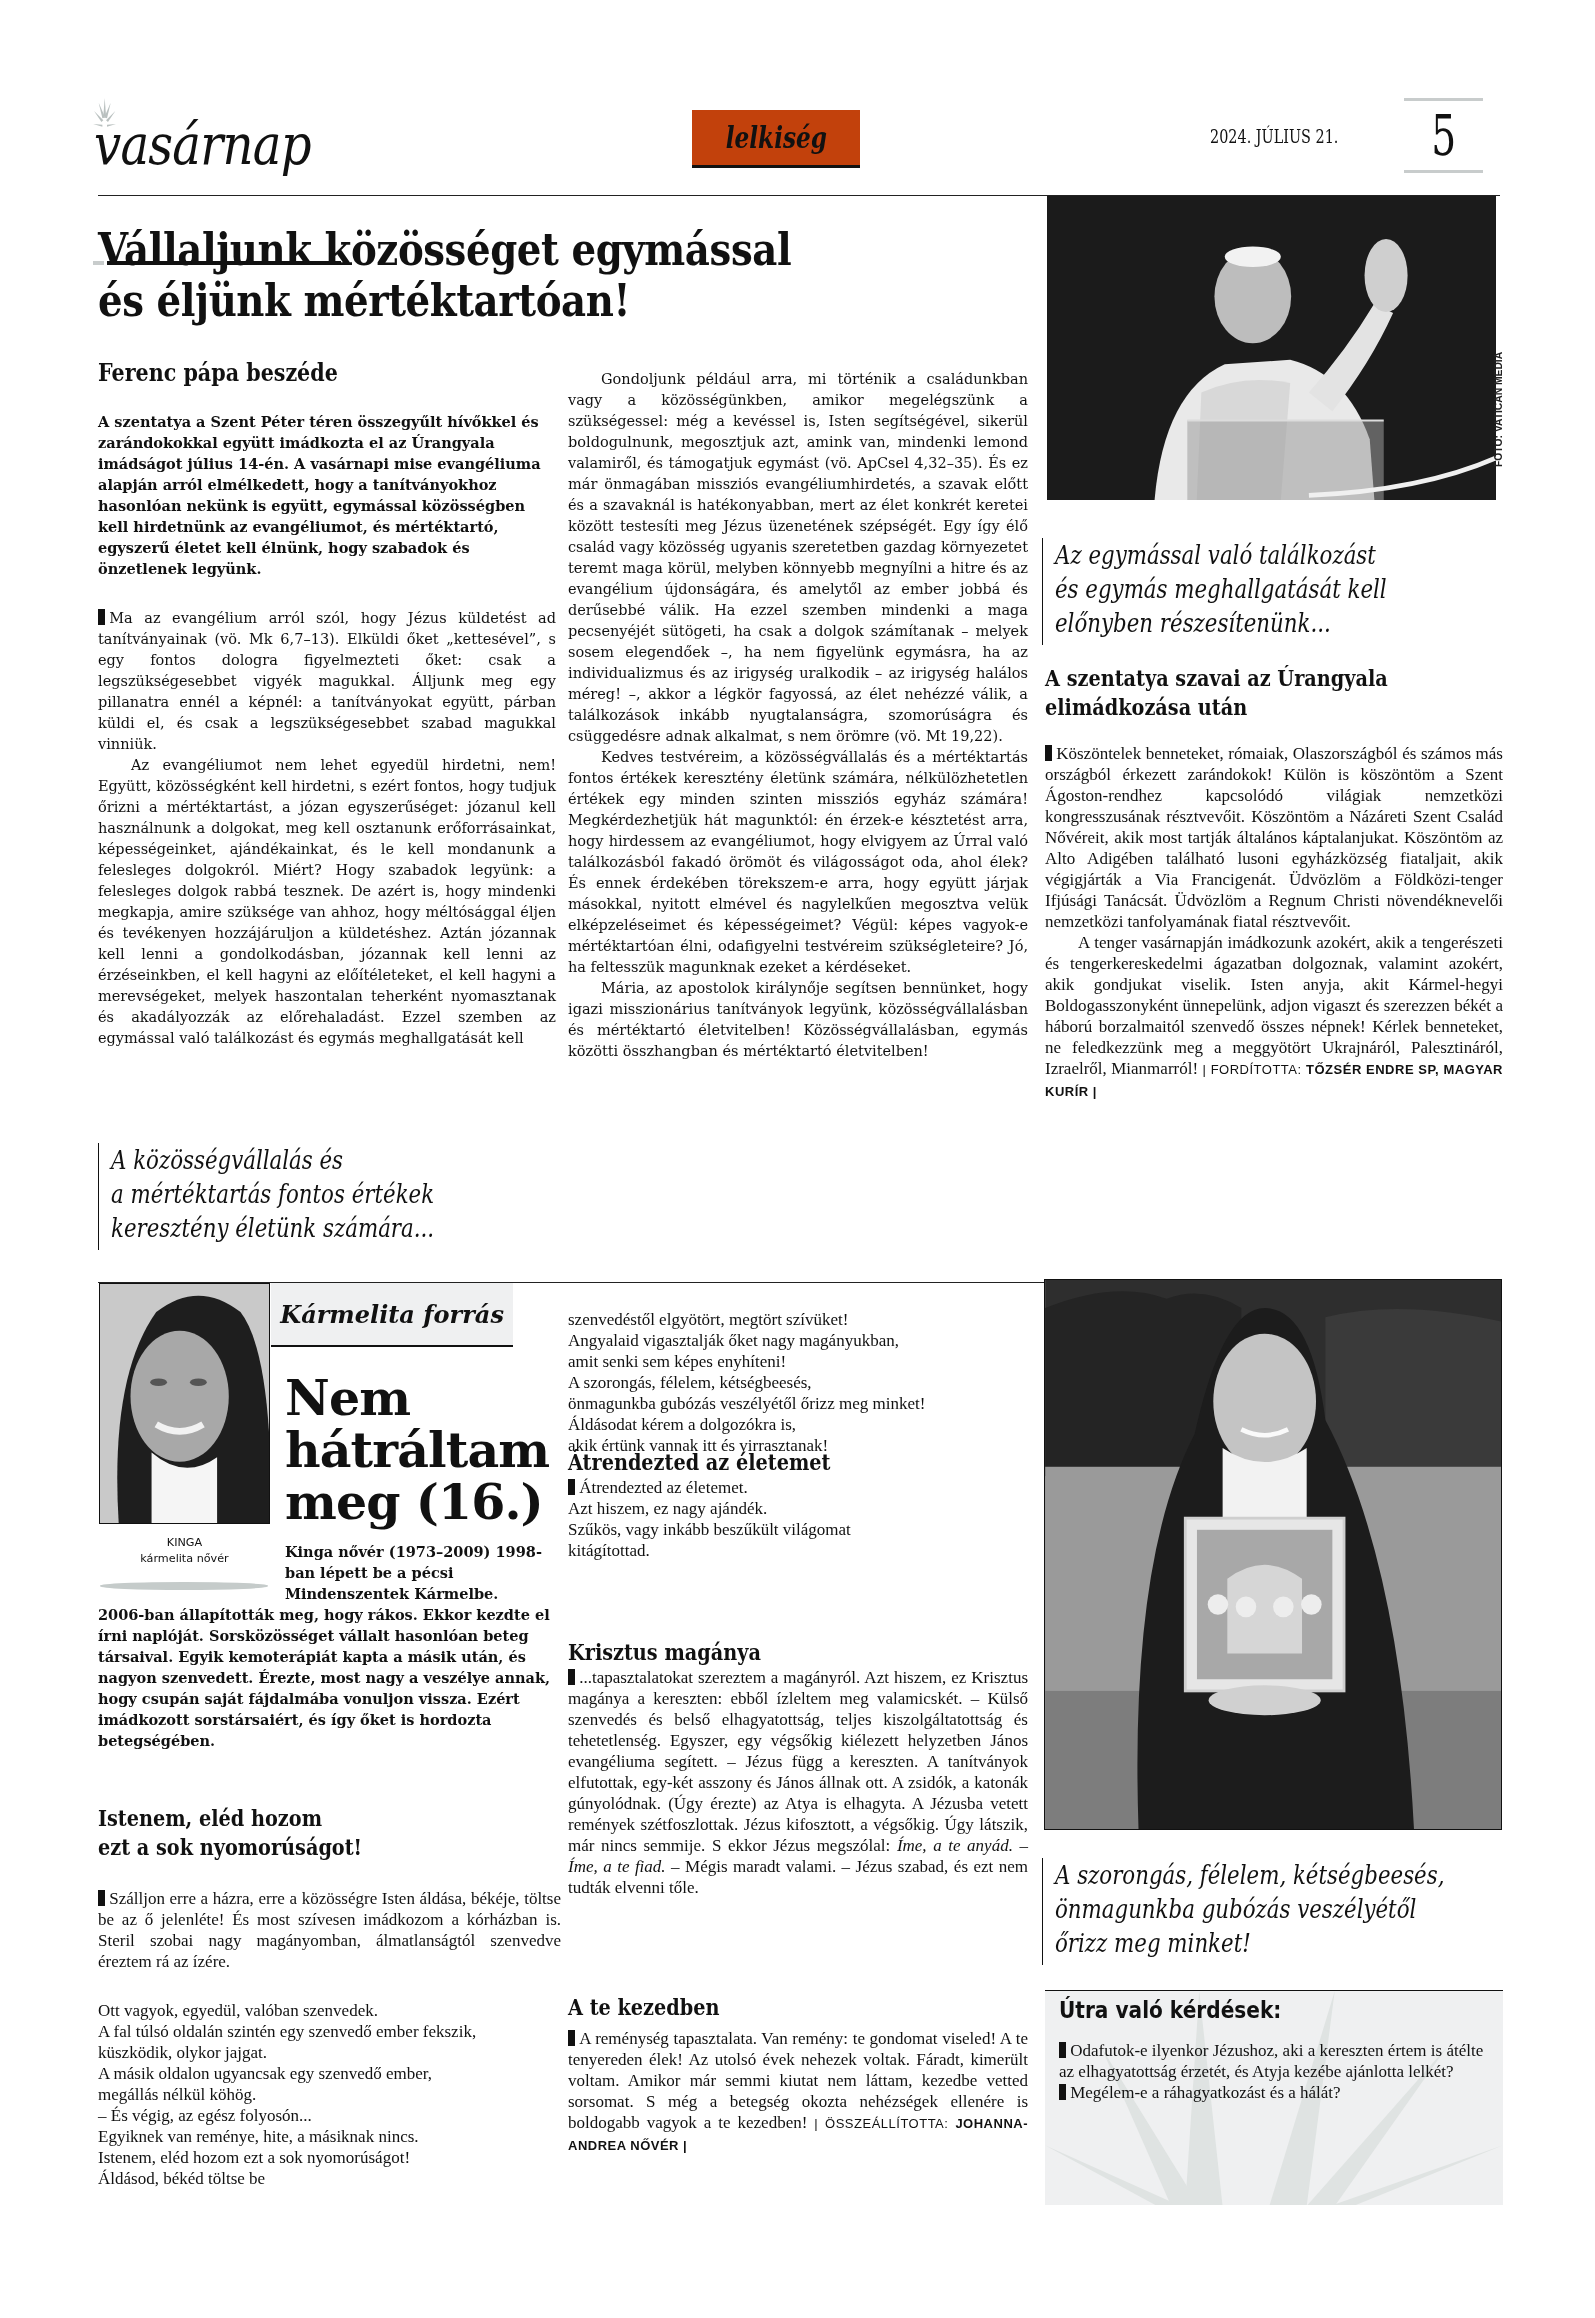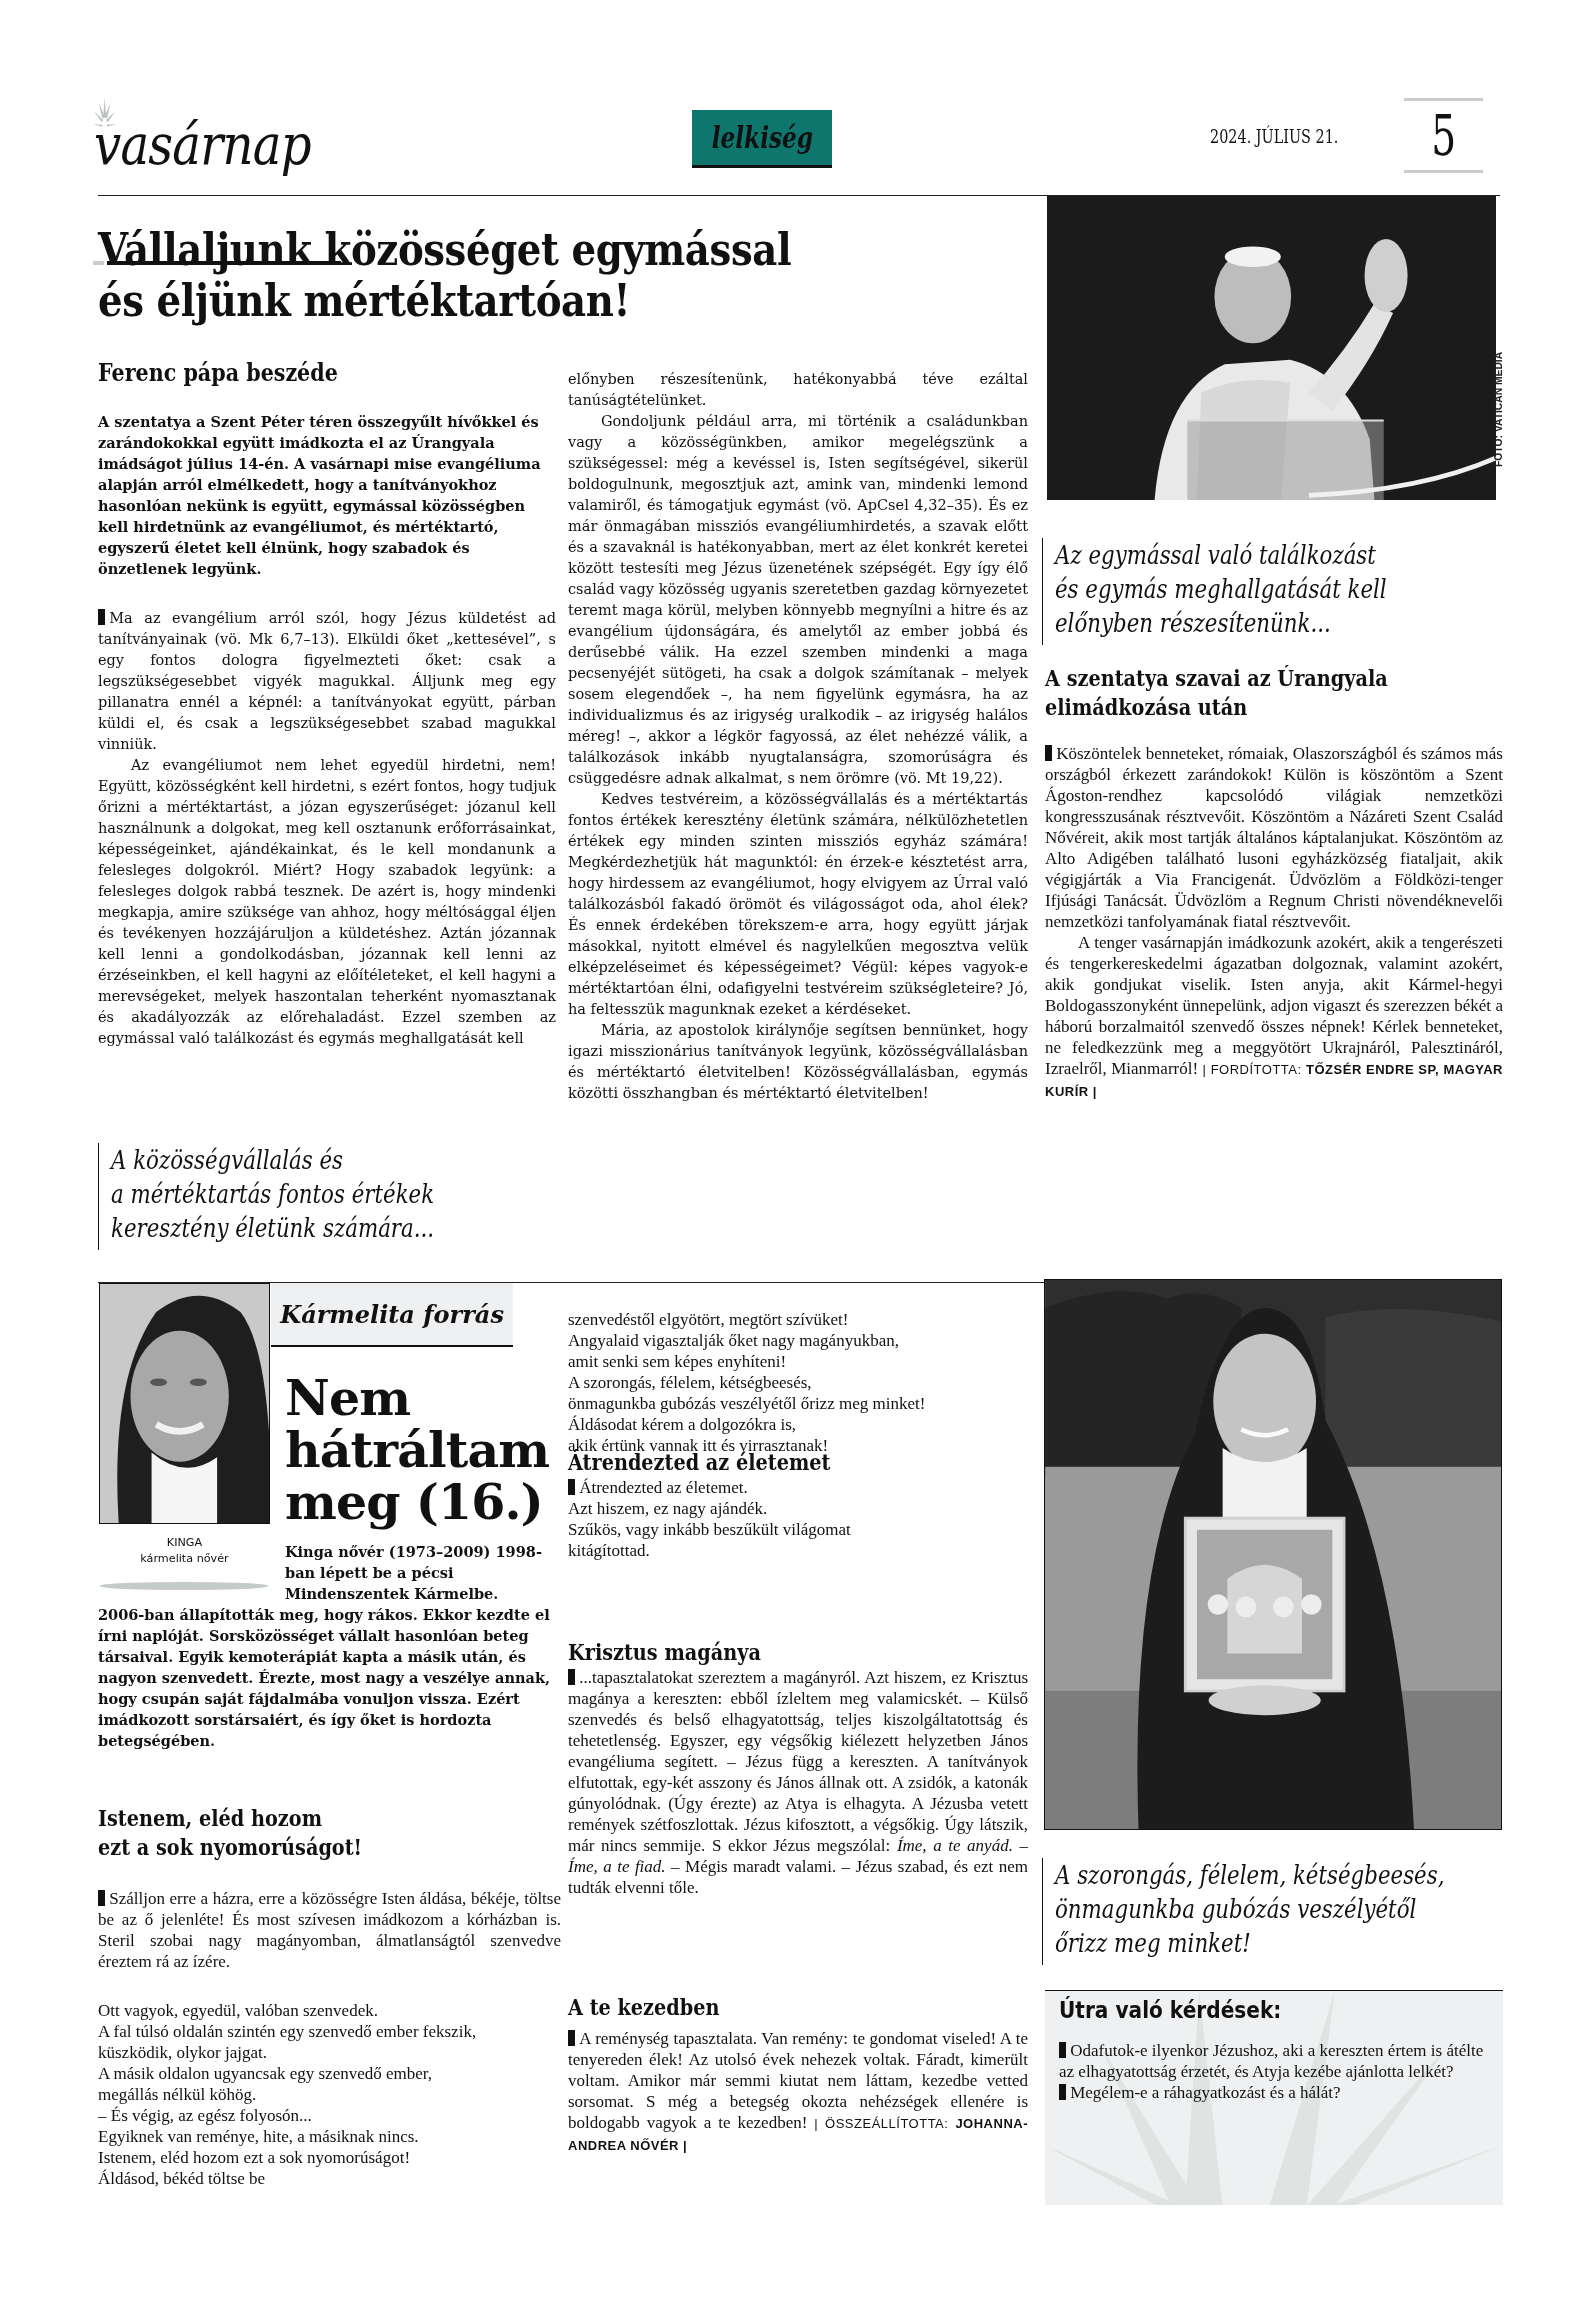--- a/index.html
+++ b/index.html
@@ -8,21 +8,21 @@
 
   .abs { position: absolute; }
 
   
   .logo { left: 93px; top: 98px; width: 252px; height: 93px; }
   .logo-star { position: absolute; left: 0; top: 0; width: 23.4px; height: 37px; }
   .logo-text { position: absolute; left: 0.9px; top: 18.7px; font-family: "DejaVu Serif", serif; font-style: italic; font-size: 56px; letter-spacing: -0.9px; color: #111; line-height: 1; transform: scaleX(0.86); transform-origin: left top; }
   .logo-bar { position: absolute; left: 14px; top: 163px; width: 234px; height: 3.7px; background: #111; }
   .logo-bar-grey { position: absolute; left: 0; top: 163px; width: 11.2px; height: 3.7px; background: #c8cccc; }
 
-  .section-tag { left: 692px; top: 110px; width: 140px; height: 58px; background: #0f766e; border-bottom: 3.3px solid #111; display: flex; align-items: center; justify-content: center; }
+  .section-tag { left: 692px; top: 110px; width: 168px; height: 58px; background: #c2410c; border-bottom: 3.3px solid #111; display: flex; align-items: center; justify-content: center; }
   .section-tag span { font-family: "DejaVu Serif", serif; font-style: italic; font-weight: bold; font-size: 29px; transform: scaleX(0.8); }
 
   .issue-date { left: 1210px; top: 126px; font-family: "DejaVu Serif", serif; font-size: 18px; transform: scaleX(0.8); transform-origin: left top; }
   .page-number-box { left: 1404px; top: 98px; width: 79px; height: 75px; border-top: 3.7px solid #c8cccc; border-bottom: 3.7px solid #c8cccc; display: flex; align-items: center; justify-content: center; }
   .page-number-box span { font-family: "DejaVu Serif", serif; font-size: 56px; transform: scaleX(0.7); font-weight: 300; }
 
   .header-rule { left: 98px; top: 195px; width: 1402px; height: 1.4px; background: #222; }
 
   
   .main-title { left: 98px; top: 224px; width: 935px; font-family: "DejaVu Serif", serif; font-weight: bold; font-size: 45px; line-height: 51px; letter-spacing: -0.5px; transform: scaleX(0.86); transform-origin: left top; }
@@ -132,21 +132,20 @@
 
 <div class="abs pullquote pq1">
   <div class="pq-inner">
     <div>A közösségvállalás és</div>
     <div>a mértéktartás fontos értékek</div>
     <div>keresztény életünk számára...</div>
   </div>
 </div>
 
 <div class="abs body-text col2">
-  <p class="first">előnyben részesítenünk, hatékonyabbá téve ezáltal tanúságtételünket.</p>
   <p>Gondoljunk például arra, mi történik a családunkban vagy a közösségünkben, amikor megelégszünk a szükségessel: még a kevéssel is, Isten segítségével, sikerül boldogulnunk, megosztjuk azt, amink van, mindenki lemond valamiről, és támogatjuk egymást (vö. ApCsel 4,32–35). És ez már önmagában missziós evangéliumhirdetés, a szavak előtt és a szavaknál is hatékonyabban, mert az élet konkrét keretei között testesíti meg Jézus üzenetének szépségét. Egy így élő család vagy közösség ugyanis szeretetben gazdag környezetet teremt maga körül, melyben könnyebb megnyílni a hitre és az evangélium újdonságára, és amelytől az ember jobbá és derűsebbé válik. Ha ezzel szemben mindenki a maga pecsenyéjét sütögeti, ha csak a dolgok számítanak – melyek sosem elegendőek –, ha nem figyelünk egymásra, ha az individualizmus és az irigység uralkodik – az irigység halálos méreg! –, akkor a légkör fagyossá, az élet nehézzé válik, a találkozások inkább nyugtalanságra, szomorúságra és csüggedésre adnak alkalmat, s nem örömre (vö. Mt 19,22).</p>
   <p>Kedves testvéreim, a közösségvállalás és a mértéktartás fontos értékek keresztény életünk számára, nélkülözhetetlen értékek egy minden szinten missziós egyház számára! Megkérdezhetjük hát magunktól: én érzek-e késztetést arra, hogy hirdessem az evangéliumot, hogy elvigyem az Úrral való találkozásból fakadó örömöt és világosságot oda, ahol élek? És ennek érdekében törekszem-e arra, hogy együtt járjak másokkal, nyitott elmével és nagylelkűen megosztva velük elképzeléseimet és képességeimet? Végül: képes vagyok-e mértéktartóan élni, odafigyelni testvéreim szükségleteire? Jó, ha feltesszük magunknak ezeket a kérdéseket.</p>
   <p>Mária, az apostolok királynője segítsen bennünket, hogy igazi misszionárius tanítványok legyünk, közösségvállalásban és mértéktartó életvitelben! Közösségvállalásban, egymás közötti összhangban és mértéktartó életvitelben!</p>
 </div>
 
 <div class="abs pope-photo">
   <svg width="449" height="304" viewBox="0 0 960 650">
     <rect width="960" height="650" fill="#1b1b1b"></rect>
 
     <path d="M230 650 Q250 420 380 360 L520 350 Q640 380 690 520 L700 650 Z" fill="#e9e9e9"></path>

